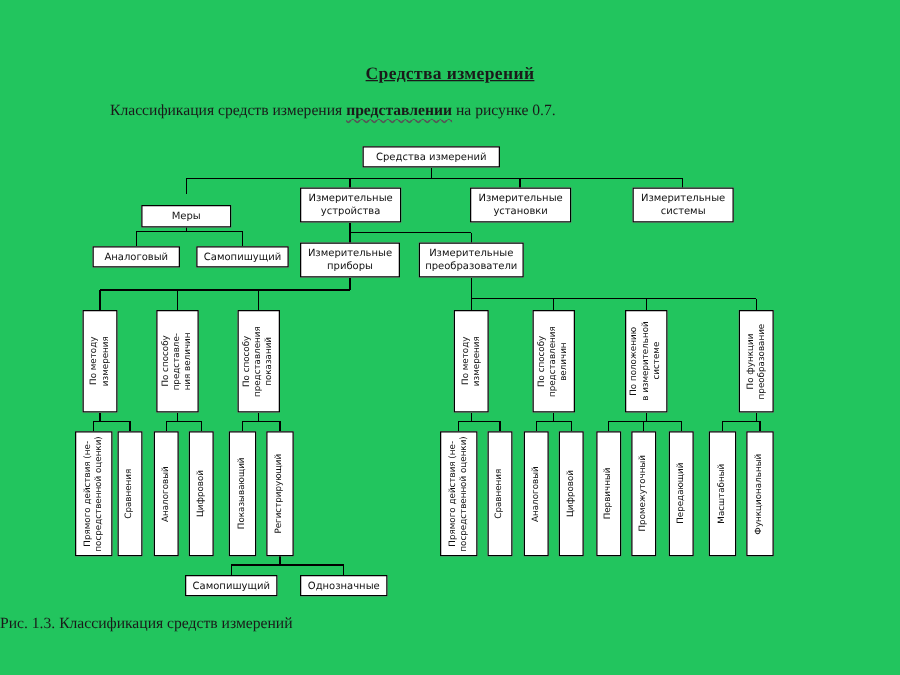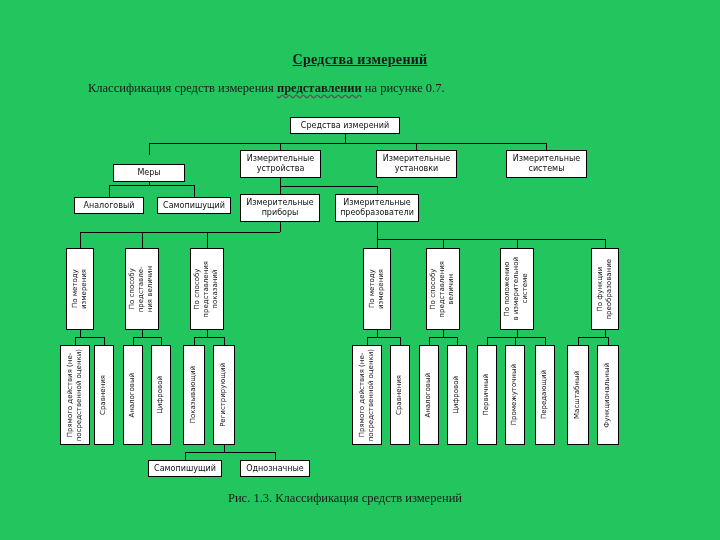--- a/index.html
+++ b/index.html
@@ -9,21 +9,21 @@
   }
   .title{
     position:absolute;top:52px;left:0;width:720px;text-align:center;
     font-size:14px;font-weight:bold;text-decoration:underline;letter-spacing:.3px;
   }
   .subtitle{
     position:absolute;top:81px;left:88px;font-size:12.5px;white-space:nowrap;
   }
   .subtitle .squiggle{text-decoration:underline wavy #555;text-underline-offset:2px;font-weight:bold;}
   .caption{
-    position:absolute;top:491px;left:0;width:690px;text-align:center;font-size:12.5px;
+    position:absolute;top:491px;left:0;width:690px;font-size:12.5px;
   }
   svg.wires{position:absolute;left:0;top:0;}
   .node,.vnode{
     position:absolute;border:1px solid #000;background:#fff;
     display:flex;align-items:center;justify-content:center;
     box-sizing:border-box;
   }
   .node span{
     white-space:pre-line;text-align:center;
     font-family:"DejaVu Sans","Liberation Sans",sans-serif;

